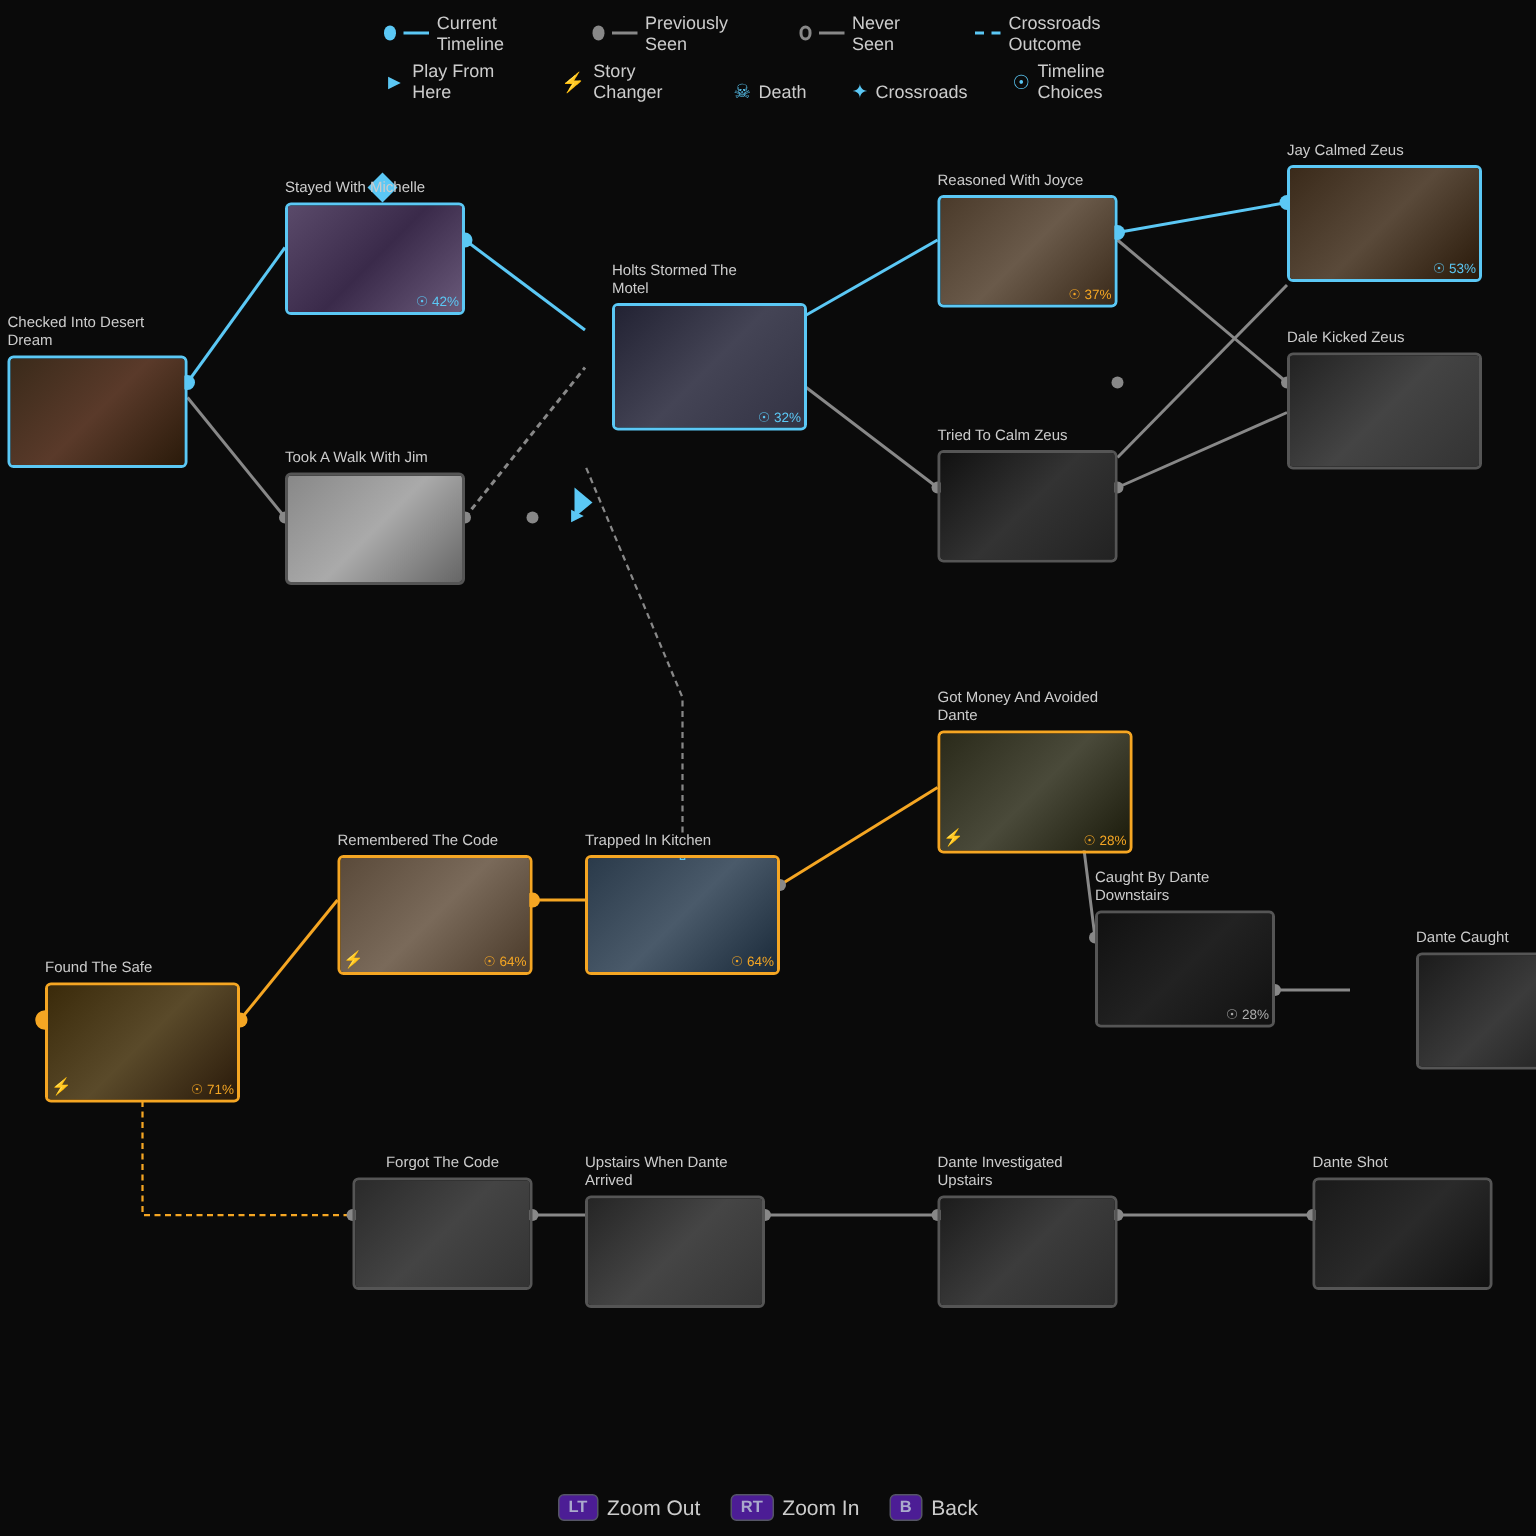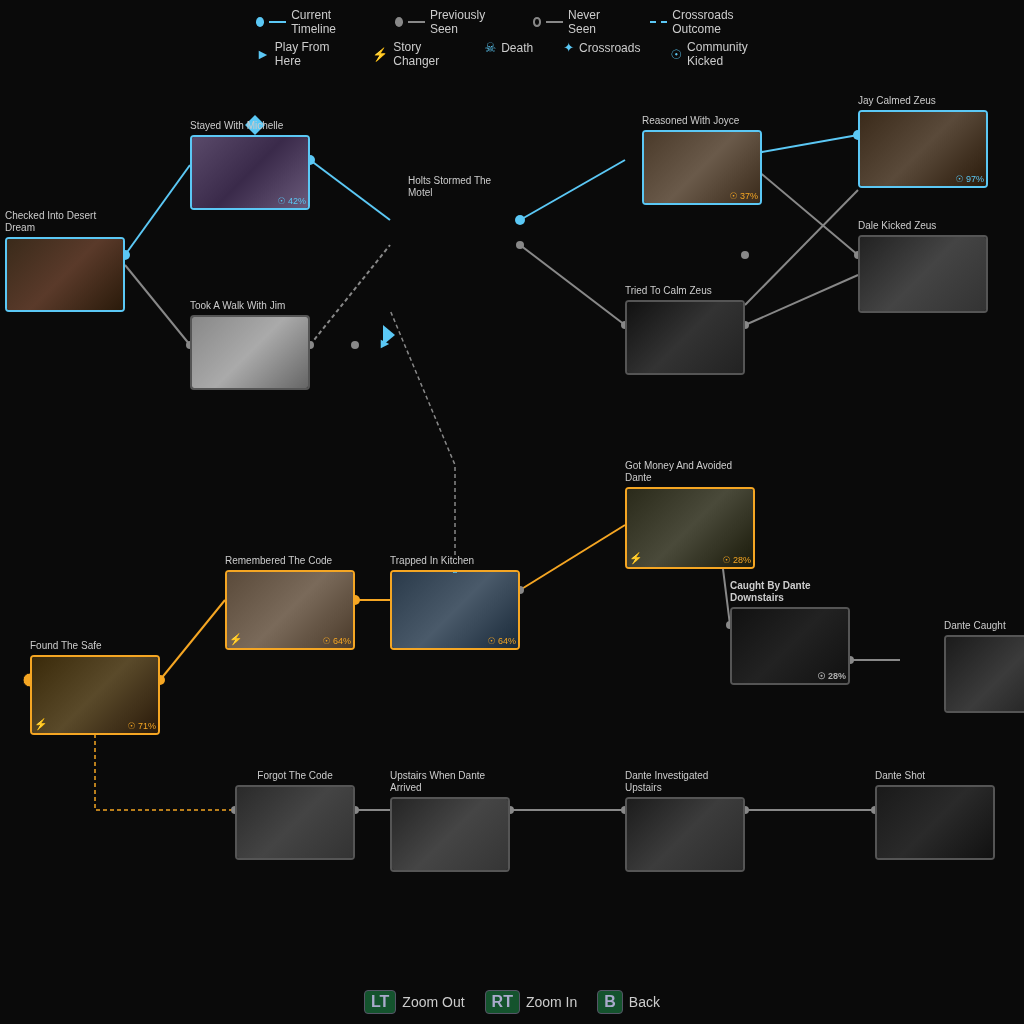--- a/index.html
+++ b/index.html
@@ -20,21 +20,21 @@
       left: 50%;
       transform: translateX(-50%);
       display: flex;
       flex-direction: column;
       align-items: center;
       gap: 4px;
       z-index: 100;
     }
     .legend-row {
       display: flex;
-      align-items: flex-start;
+      align-items: flex-end;
       gap: 30px;
       font-size: 12px;
       color: #ccc;
     }
     .legend-item {
       display: flex;
       align-items: center;
       gap: 5px;
     }
     .dot-blue { width: 10px; height: 10px; border-radius: 50%; background: #5bc8f5; display: inline-block; }
@@ -133,25 +133,25 @@
       bottom: 10px;
       left: 50%;
       transform: translateX(-50%);
       display: flex;
       align-items: center;
       gap: 20px;
       font-size: 14px;
       color: #ccc;
     }
     .btn-badge {
-      background: #14532d;
+      background: #4c1d95;
       border: 1px solid #556;
       border-radius: 4px;
       padding: 2px 6px;
-      font-size: 16px;
+      font-size: 11px;
       color: #aac;
       font-weight: bold;
       text-align: center;
     }
 
     
     .scene-desert { background: linear-gradient(135deg, #3a2a1a 0%, #5a3a2a 50%, #2a1a0a 100%); }
     .scene-michelle { background: linear-gradient(135deg, #5a4a6a 0%, #3a2a4a 50%, #6a5a7a 100%); }
     .scene-jim { background: linear-gradient(135deg, #888 0%, #aaa 50%, #666 100%); }
     .scene-motel { background: linear-gradient(135deg, #223 0%, #445 50%, #334 100%); }
@@ -207,21 +207,21 @@
     <div class="legend-item">
       <span class="skull-icon">☠</span>
       <span>Death</span>
     </div>
     <div class="legend-item">
       <span class="crossroads-icon">✦</span>
       <span>Crossroads</span>
     </div>
     <div class="legend-item">
       <span class="community-icon">☉</span>
-      <span>Community Kicked</span>
+      <span>Timeline Choices</span>
     </div>
   </div>
 </div>
 
 <div class="canvas">
 
   <svg class="connectors" xmlns="http://www.w3.org/2000/svg">
 
     <path d="M125,165 L190,75" stroke="#5bc8f5" stroke-width="2" fill="none"></path>
 
@@ -313,44 +313,48 @@
 
   <div class="node" style="left:190px;top:210px;">
     <div class="node-label">Took A Walk With Jim</div>
     <div class="node-thumb" style="width:120px;height:75px;position:relative;filter:grayscale(1);">
       <div class="thumb-color scene-jim"></div>
     </div>
   </div>
 
   <div class="node" style="left:408px;top:85px;">
     <div class="node-label">Holts Stormed The<br>Motel</div>
+    <div class="node-thumb active-blue" style="width:130px;height:85px;position:relative;">
+      <div class="thumb-color scene-motel"></div>
+      <div class="pct-badge-blue">☉ 32%</div>
+    </div>
   </div>
 
   <div style="position:absolute;left:378px;top:245px;color:#5bc8f5;font-size:14px;">►</div>
 
-  <div class="node" style="left:642px;top:25px;">
+  <div class="node" style="left:625px;top:25px;">
     <div class="node-label">Reasoned With Joyce</div>
     <div class="node-thumb active-blue" style="width:120px;height:75px;position:relative;">
       <div class="thumb-color scene-joyce"></div>
       <div class="pct-badge">☉ 37%</div>
     </div>
   </div>
 
   <div class="node" style="left:625px;top:195px;">
     <div class="node-label">Tried To Calm Zeus</div>
     <div class="node-thumb" style="width:120px;height:75px;position:relative;filter:grayscale(0.8);">
       <div class="thumb-color scene-zeus"></div>
     </div>
   </div>
 
   <div class="node" style="left:858px;top:5px;">
     <div class="node-label">Jay Calmed Zeus</div>
     <div class="node-thumb active-blue" style="width:130px;height:78px;position:relative;">
       <div class="thumb-color scene-jay"></div>
-      <div class="pct-badge-blue">☉ 97%</div>
+      <div class="pct-badge-blue">☉ 53%</div>
     </div>
   </div>
 
   <div class="node" style="left:858px;top:130px;">
     <div class="node-label">Dale Kicked Zeus</div>
     <div class="node-thumb" style="width:130px;height:78px;position:relative;filter:grayscale(1);">
       <div class="thumb-color scene-zeus2"></div>
     </div>
   </div>
 
@@ -383,21 +387,21 @@
 
   <div class="node" style="left:625px;top:370px;">
     <div class="node-label">Got Money And Avoided<br>Dante</div>
     <div class="node-thumb active-orange" style="width:130px;height:82px;position:relative;">
       <div class="thumb-color scene-dante"></div>
       <div class="bolt-badge">⚡</div>
       <div class="pct-badge">☉ 28%</div>
     </div>
   </div>
 
-  <div class="node" style="left:730px;top:490px;font-weight:bold;">
+  <div class="node" style="left:730px;top:490px;">
     <div class="node-label">Caught By Dante<br>Downstairs</div>
     <div class="node-thumb" style="width:120px;height:78px;position:relative;filter:grayscale(1);">
       <div class="thumb-color scene-dante-down"></div>
       <div class="pct-badge">☉ 28%</div>
     </div>
   </div>
 
   <div class="node" style="left:944px;top:530px;">
     <div class="node-label">Dante Caught</div>
     <div class="node-thumb" style="width:120px;height:78px;position:relative;filter:grayscale(1);">

